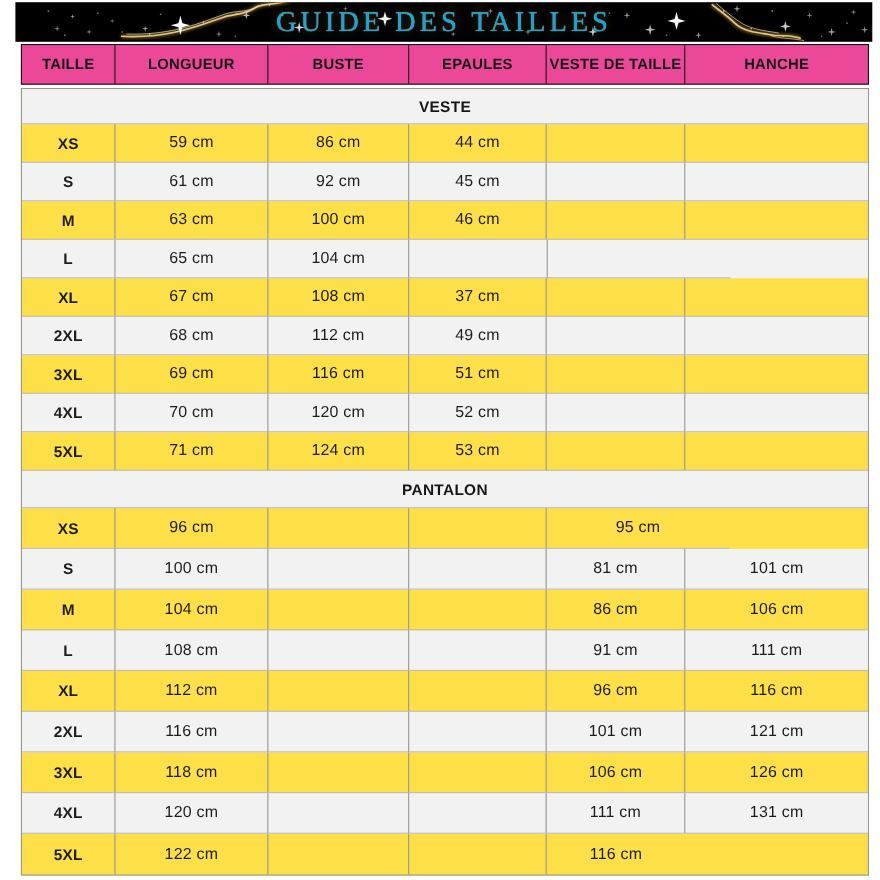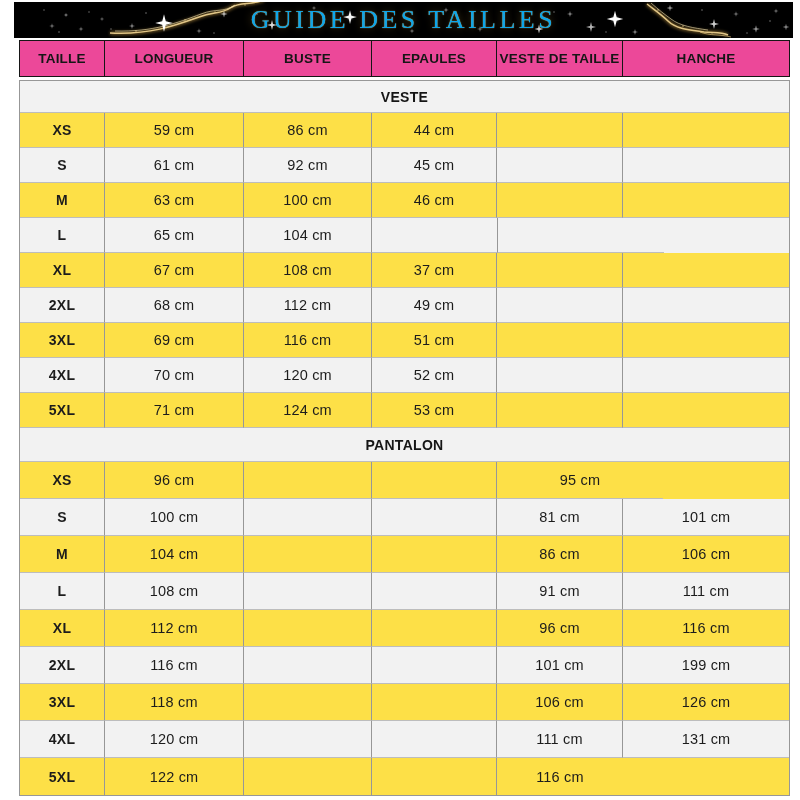--- a/index.html
+++ b/index.html
@@ -251,21 +251,21 @@
         <div class="cell c3"></div>
         <div class="cell c4">96 cm</div>
         <div class="cell c5">116 cm</div>
       </div>
       <div class="row p g">
         <div class="cell c0 size">2XL</div>
         <div class="cell c1">116 cm</div>
         <div class="cell c2"></div>
         <div class="cell c3"></div>
         <div class="cell c4">101 cm</div>
-        <div class="cell c5">199 cm</div>
+        <div class="cell c5">121 cm</div>
       </div>
       <div class="row p">
         <div class="cell c0 size">3XL</div>
         <div class="cell c1">118 cm</div>
         <div class="cell c2"></div>
         <div class="cell c3"></div>
         <div class="cell c4">106 cm</div>
         <div class="cell c5">126 cm</div>
       </div>
       <div class="row p g">

